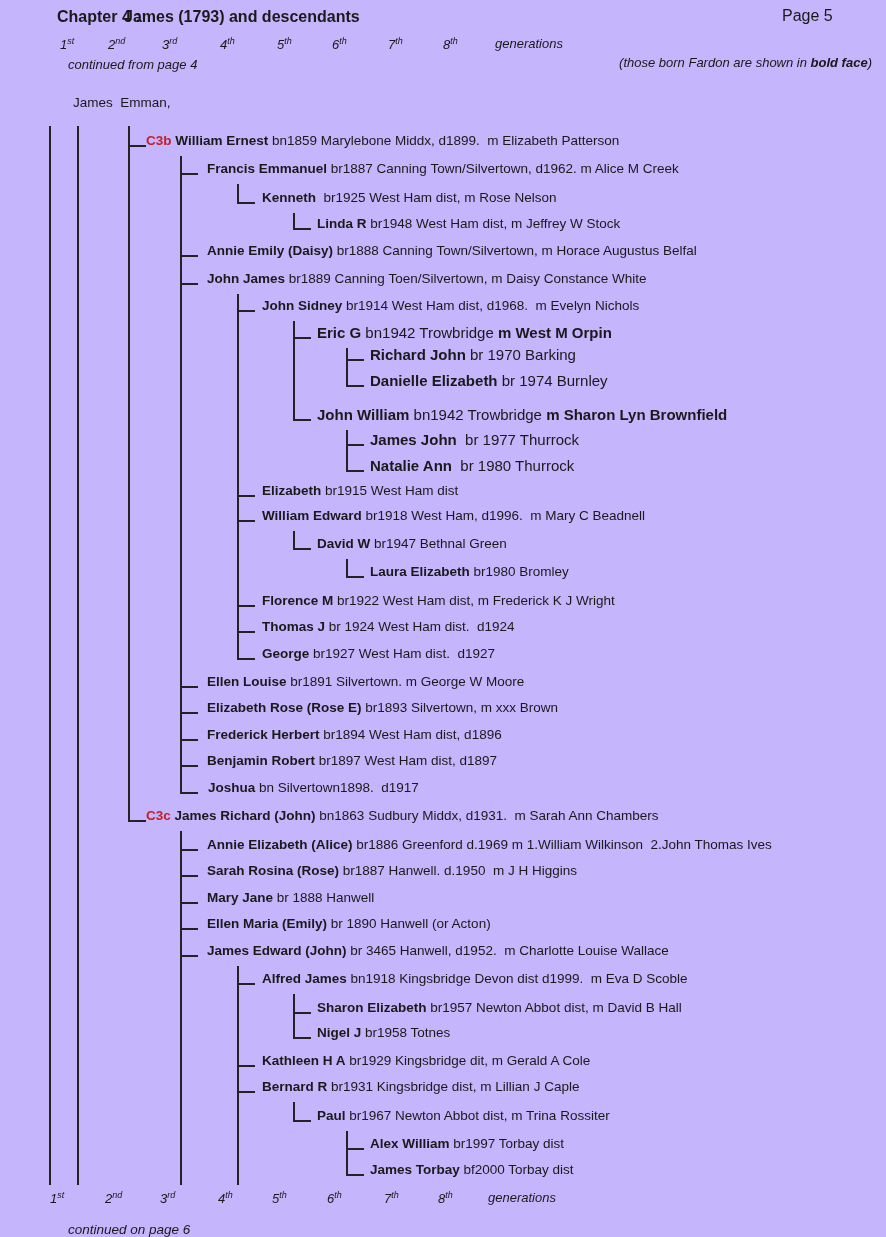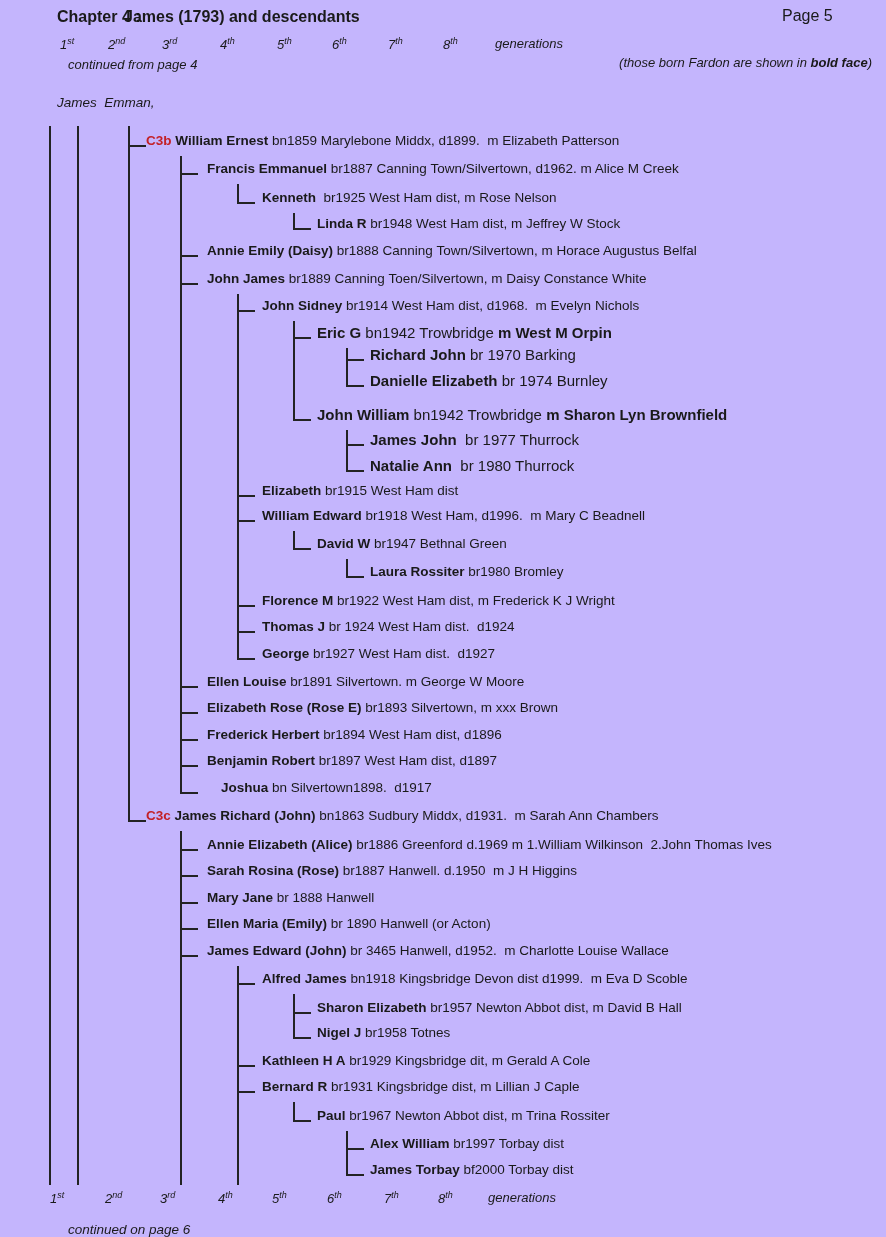--- a/index.html
+++ b/index.html
@@ -9,21 +9,21 @@
     font-family:"Liberation Sans", sans-serif;
   }
   .abs{position:absolute;}
   .title{font-weight:bold;font-size:16px;white-space:pre;}
   .pagenum{font-weight:normal;font-size:16px;}
   .gen-label{position:absolute;font-style:italic;font-size:13px;}
   .gen-label sup{font-size:9px;font-style:italic;}
   .gen-word{position:absolute;font-style:italic;font-size:13px;}
   .note{position:absolute;font-style:italic;font-size:13px;white-space:pre;}
   .note .b{font-weight:bold;}
-  .ancestor{position:absolute;font-style:italic;font-size:13.5px;white-space:pre;}
+  .ancestor{position:absolute;font-size:13.5px;white-space:pre;margin-left:16px;}
   .row{position:absolute;white-space:pre;font-size:13.5px;line-height:17px;}
   .row.lg{font-size:15px;}
   .row .name{font-weight:bold;text-align:right;}
   .row .ref{font-weight:bold;color:var(--ref-red,#c32127);}
   .row .db{font-weight:bold;}
   .vline{position:absolute;width:2px;background:#232323;}
   .hline{position:absolute;height:2px;background:#232323;}
 </style>
 </head>
 <body>
@@ -96,37 +96,37 @@
       <div class="row lg" style="left: 370px; top: 431px;"><span class="name">James John</span><span>  br 1977 Thurrock</span></div>
       <div class="hline" style="left: 346px; top: 470px; width: 18px;"></div>
       <div class="row lg" style="left: 370px; top: 457px;"><span class="name">Natalie Ann</span><span>  br 1980 Thurrock</span></div>
       <div class="hline" style="left: 237px; top: 495px; width: 18px;"></div>
       <div class="row" style="left: 262px; top: 482px;"><span class="name">Elizabeth</span><span> br1915 West Ham dist</span></div>
       <div class="hline" style="left: 237px; top: 520px; width: 18px;"></div>
       <div class="row" style="left: 262px; top: 507px;"><span class="name">William Edward</span><span> br1918 West Ham, d1996.  m Mary C Beadnell</span></div>
       <div class="hline" style="left: 293px; top: 548px; width: 18px;"></div>
       <div class="row" style="left: 317px; top: 535px;"><span class="name">David W</span><span> br1947 Bethnal Green</span></div>
       <div class="hline" style="left: 346px; top: 576px; width: 18px;"></div>
-      <div class="row" style="left: 370px; top: 563px;"><span class="name">Laura Rossiter</span><span> br1980 Bromley</span></div>
+      <div class="row" style="left: 370px; top: 563px;"><span class="name">Laura Elizabeth</span><span> br1980 Bromley</span></div>
       <div class="hline" style="left: 237px; top: 605px; width: 18px;"></div>
       <div class="row" style="left: 262px; top: 592px;"><span class="name">Florence M</span><span> br1922 West Ham dist, m Frederick K J Wright</span></div>
       <div class="hline" style="left: 237px; top: 631px; width: 18px;"></div>
       <div class="row" style="left: 262px; top: 618px;"><span class="name">Thomas J</span><span> br 1924 West Ham dist.  d1924</span></div>
       <div class="hline" style="left: 237px; top: 658px; width: 18px;"></div>
       <div class="row" style="left: 262px; top: 645px;"><span class="name">George</span><span> br1927 West Ham dist.  d1927</span></div>
       <div class="hline" style="left: 180px; top: 686px; width: 18px;"></div>
       <div class="row" style="left: 207px; top: 673px;"><span class="name">Ellen Louise</span><span> br1891 Silvertown. m George W Moore</span></div>
       <div class="hline" style="left: 180px; top: 712px; width: 18px;"></div>
       <div class="row" style="left: 207px; top: 699px;"><span class="name">Elizabeth Rose (Rose E)</span><span> br1893 Silvertown, m xxx Brown</span></div>
       <div class="hline" style="left: 180px; top: 739px; width: 18px;"></div>
       <div class="row" style="left: 207px; top: 726px;"><span class="name">Frederick Herbert</span><span> br1894 West Ham dist, d1896</span></div>
       <div class="hline" style="left: 180px; top: 765px; width: 18px;"></div>
       <div class="row" style="left: 207px; top: 752px;"><span class="name">Benjamin Robert</span><span> br1897 West Ham dist, d1897</span></div>
       <div class="hline" style="left: 180px; top: 792px; width: 18px;"></div>
-      <div class="row" style="left: 221px; top: 779px;"><span class="name">Joshua</span><span> bn Silvertown1898.  d1917</span></div>
+      <div class="row" style="left: 208px; top: 779px;"><span class="name">Joshua</span><span> bn Silvertown1898.  d1917</span></div>
       <div class="hline" style="left: 128px; top: 820px; width: 18px;"></div>
       <div class="row" style="left: 146px; top: 807px;"><span class="ref">C3c </span><span class="name">James Richard (John)</span><span> bn1863 Sudbury Middx, d1931.  m Sarah Ann Chambers</span></div>
       <div class="hline" style="left: 180px; top: 849px; width: 18px;"></div>
       <div class="row" style="left: 207px; top: 836px;"><span class="name">Annie Elizabeth (Alice)</span><span> br1886 Greenford d.1969 m 1.William Wilkinson  2.John Thomas Ives</span></div>
       <div class="hline" style="left: 180px; top: 875px; width: 18px;"></div>
       <div class="row" style="left: 207px; top: 862px;"><span class="name">Sarah Rosina (Rose)</span><span> br1887 Hanwell. d.1950  m J H Higgins</span></div>
       <div class="hline" style="left: 180px; top: 902px; width: 18px;"></div>
       <div class="row" style="left: 207px; top: 889px;"><span class="name">Mary Jane</span><span> br 1888 Hanwell</span></div>
       <div class="hline" style="left: 180px; top: 928px; width: 18px;"></div>
       <div class="row" style="left: 207px; top: 915px;"><span class="name">Ellen Maria (Emily)</span><span> br 1890 Hanwell (or Acton)</span></div>

